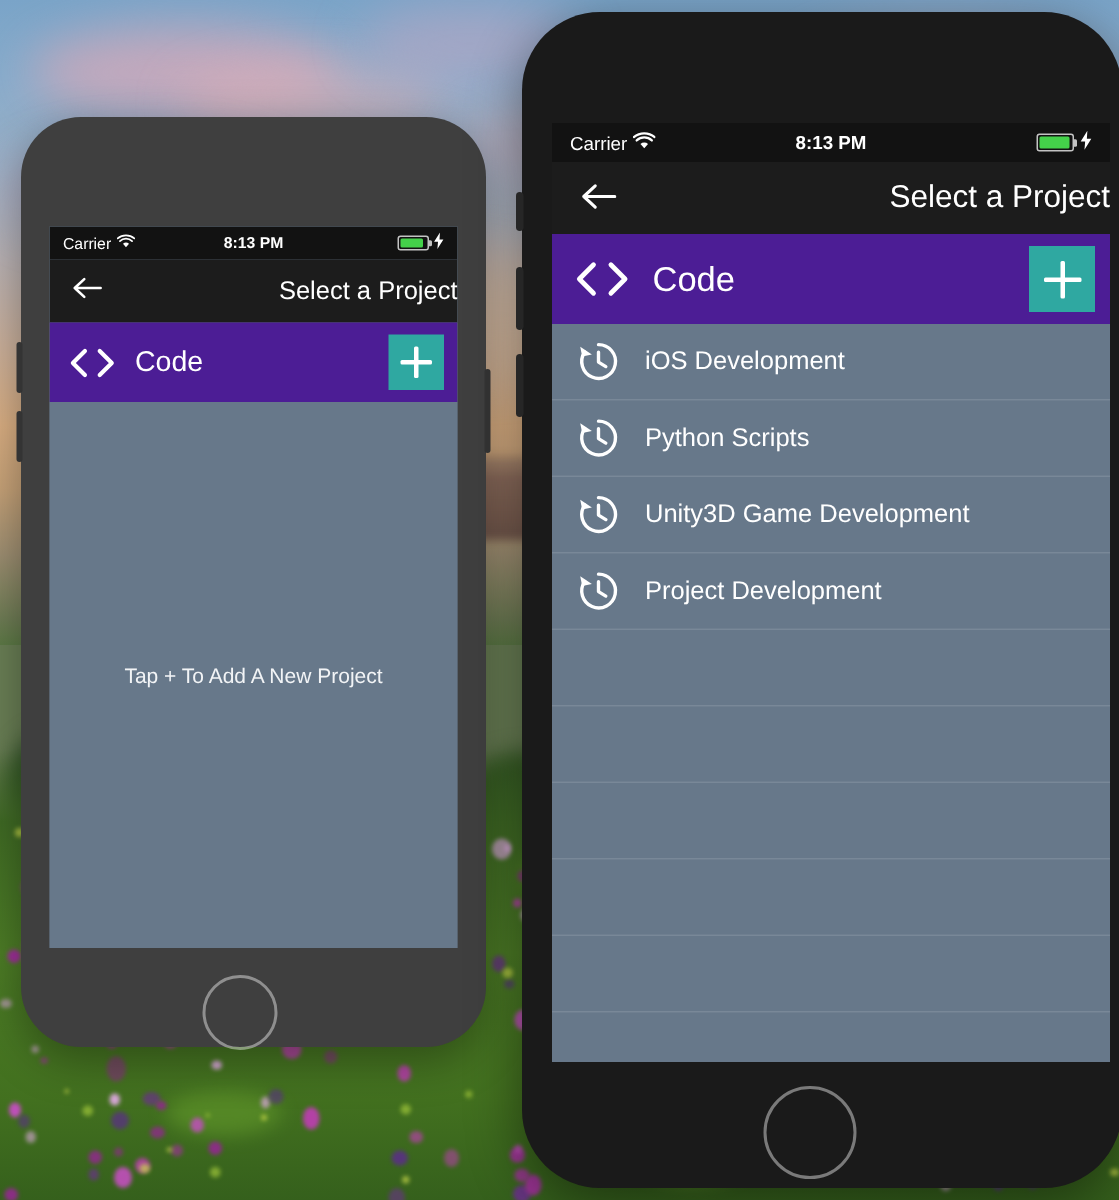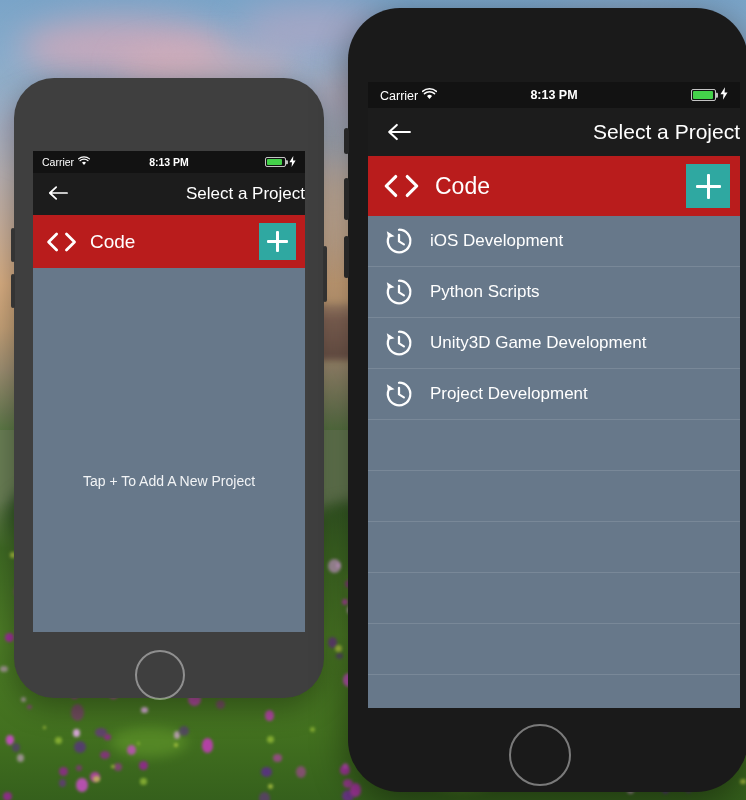--- a/index.html
+++ b/index.html
@@ -133,21 +133,21 @@
   
   .navbar {
     background: #1c1c1c; color: #fff; position: relative;
     display: flex; align-items: center;
   }
   .nav-back { position: absolute; display: flex; align-items: center; justify-content: center; }
   .nav-title { width: 100%; text-align: right; font-weight: 400; }
 
   
   .teal-header {
-    background: #b91c1c; color: #fff;
+    background: #4c1d95; color: #fff;
     display: flex; align-items: center; position: relative;
   }
   .code-icon { display: flex; align-items: center; font-weight: 400; color: #fff; }
   .header-title { color: #fff; }
   .plus-btn {
     position: absolute; background: #2fa8a1;
     display: flex; align-items: center; justify-content: center;
     color: #fff;
   }
   .plus-glyph { position: relative; display:block; }
@@ -163,21 +163,20 @@
     color: #fff;
   }
   .row .hicon { flex: none; display: flex; align-items: center; justify-content: center; }
   .row .rlabel { white-space: nowrap; }
   .row.empty { border-bottom: 1px solid rgba(255,255,255,.12); }
 
   .empty-state {
     width: 100%; height: 100%;
     display: flex; align-items: center; justify-content: center;
     color: #f2f4f6;
-    margin-top: 31px;
   }
 
   
   #phone-left {
     left: 14px; top: 78px; width: 310px; height: 620px;
     background: #3f3f3f; border-radius: 40px;
     box-shadow: 0 8px 30px rgba(0,0,0,.35);
   }
   #phone-left .screen {
     left: 19px; top: 73px; width: 272px; height: 481px;

